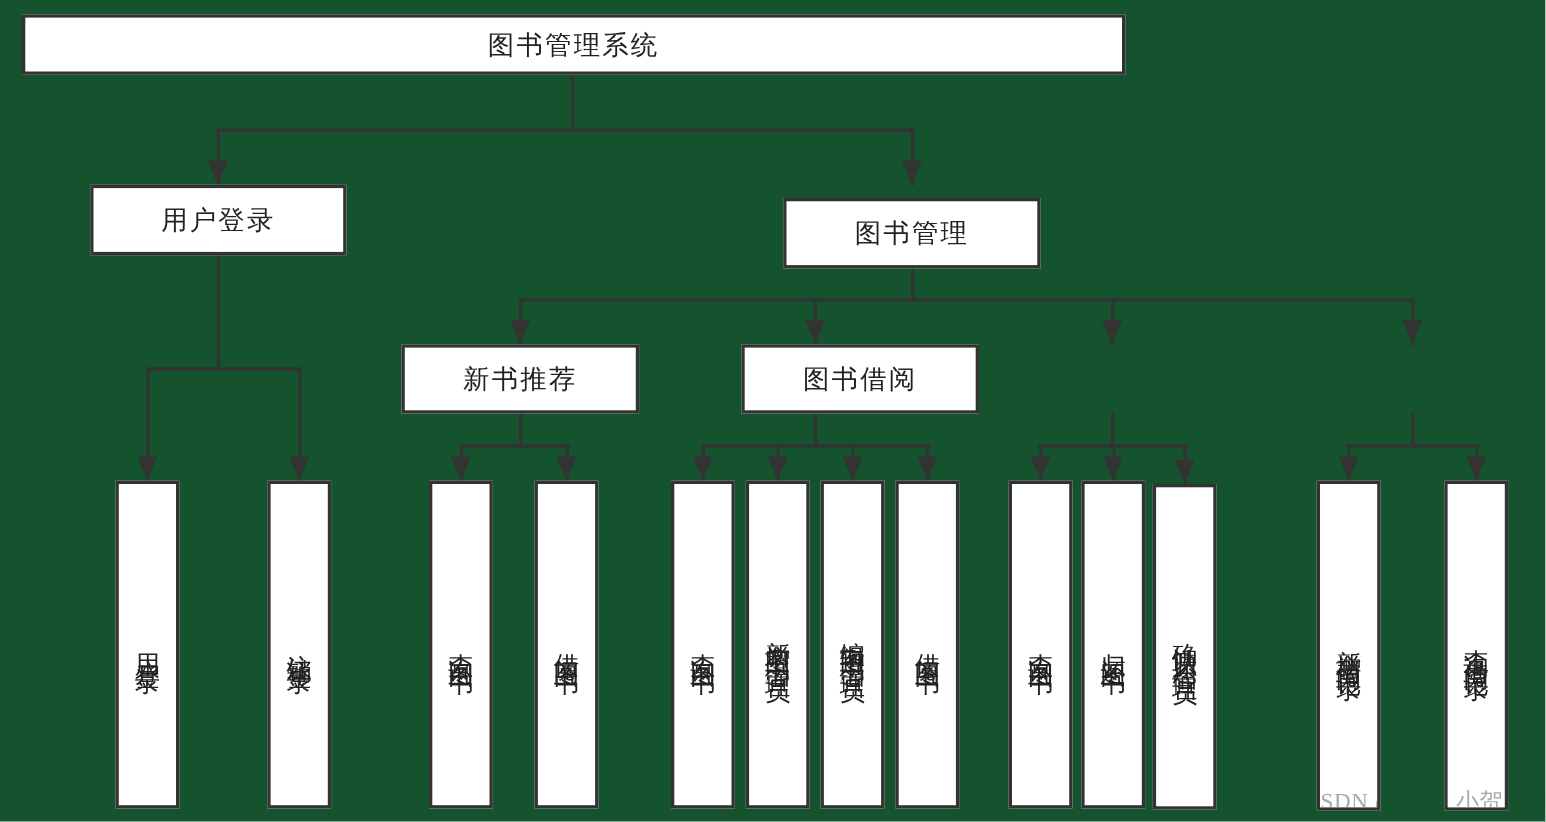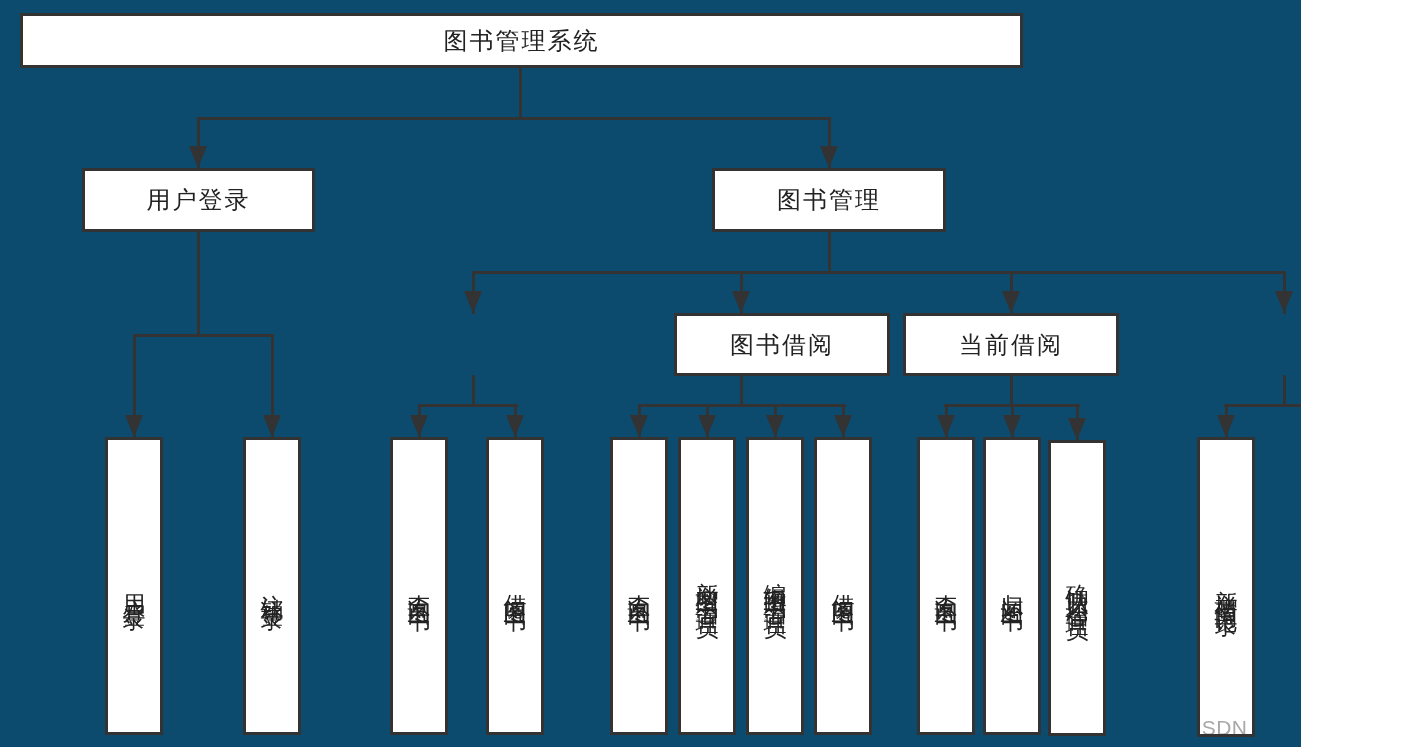--- a/index.html
+++ b/index.html
@@ -1,18 +1,18 @@
 <!DOCTYPE html>
 <html><head>
 <meta charset="utf-8">
 <style>
   html,body{margin:0;padding:0;background:#ffffff;}
   #canvas{
-    position:relative;width:1301px;height:747px;background:#0c4a6e;overflow:hidden;
-    font-family:Liberation Sans, sans-serif;color:#222222;
+    position:relative;width:1405px;height:747px;background:#14532d;overflow:hidden;
+    font-family:Liberation Serif, serif;color:#222222;
   }
   .hbox{
     position:absolute;box-sizing:border-box;background:#ffffff;border:3px solid #333333;
     display:flex;align-items:center;justify-content:center;
     font-size:24px;letter-spacing:2px;z-index:1;
   }
   .vbox{
     position:absolute;box-sizing:border-box;background:#ffffff;border:3px solid #333333;
     display:flex;align-items:center;justify-content:center;z-index:1;
   }
@@ -44,21 +44,21 @@
   <div class="vline" style="left:519px;top:66px;height:53px;"></div>
   <div class="hline" style="left:197px;top:117px;width:634px;"></div>
   <div class="vline" style="left:197px;top:117px;height:52px;"></div>
   <div class="vline" style="left:828px;top:117px;height:52px;"></div>
   <div class="arr" style="left:189px;top:146px;"></div>
   <div class="arr" style="left:820px;top:146px;"></div>
 
   <div class="hbox" style="left:82px;top:168px;width:233px;height:64px;">
     <span>用户登录</span>
   </div>
-  <div class="hbox" style="left:712px;top:168px;width:234px;height:64px;">
+  <div class="hbox" style="left:712px;top:180px;width:234px;height:64px;">
     <span>图书管理</span>
   </div>
 
   <div class="vline" style="left:197px;top:231px;height:106px;"></div>
   <div class="hline" style="left:133px;top:334px;width:141px;"></div>
   <div class="vline" style="left:133px;top:334px;height:104px;"></div>
   <div class="vline" style="left:271px;top:334px;height:104px;"></div>
   <div class="arr" style="left:125px;top:415px;"></div>
   <div class="arr" style="left:263px;top:415px;"></div>
 
@@ -66,25 +66,25 @@
   <div class="hline" style="left:472px;top:271px;width:814px;"></div>
   <div class="vline" style="left:472px;top:271px;height:43px;"></div>
   <div class="vline" style="left:740px;top:271px;height:43px;"></div>
   <div class="vline" style="left:1010px;top:271px;height:43px;"></div>
   <div class="vline" style="left:1283px;top:271px;height:43px;"></div>
   <div class="arr" style="left:464px;top:291px;"></div>
   <div class="arr" style="left:732px;top:291px;"></div>
   <div class="arr" style="left:1002px;top:291px;"></div>
   <div class="arr" style="left:1275px;top:291px;"></div>
 
+  <div class="hbox" style="left:365px;top:313px;width:216px;height:63px;">
+    <span>新书推荐</span>
+  </div>
   <div class="hbox" style="left:633px;top:313px;width:216px;height:63px;margin-left:41px;">
     <span>图书借阅</span>
-  </div>
-  <div class="hbox" style="left:903px;top:313px;width:216px;height:63px;">
-    <span>当前借阅</span>
   </div>
 
   <div class="vline" style="left:472px;top:375px;height:32px;"></div>
   <div class="hline" style="left:418px;top:404px;width:100px;"></div>
   <div class="vline" style="left:418px;top:404px;height:34px;"></div>
   <div class="vline" style="left:514px;top:404px;height:34px;"></div>
   <div class="arr" style="left:410px;top:415px;"></div>
   <div class="arr" style="left:506px;top:415px;"></div>
 
   <div class="vline" style="left:740px;top:375px;height:32px;"></div>

